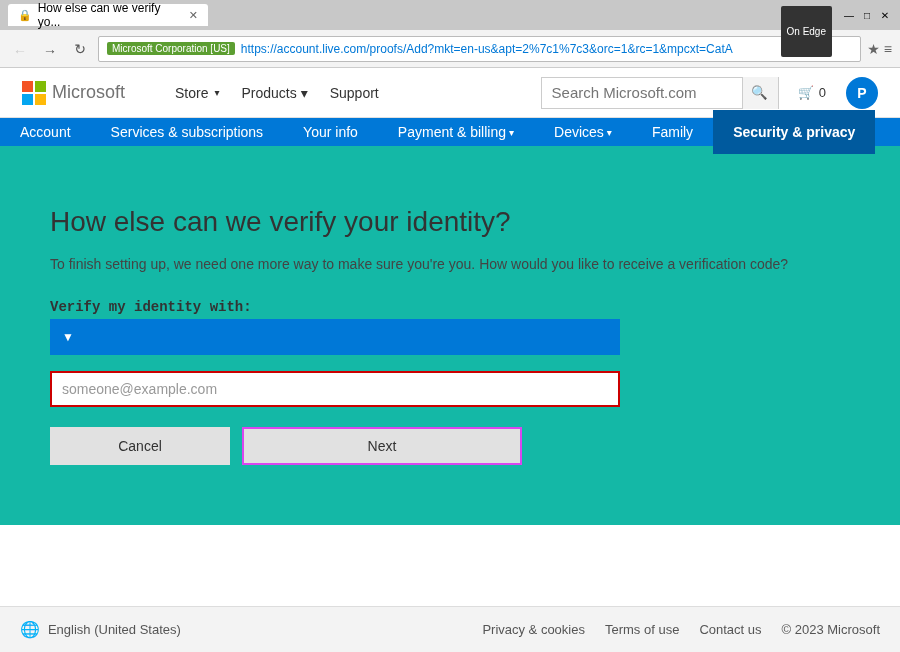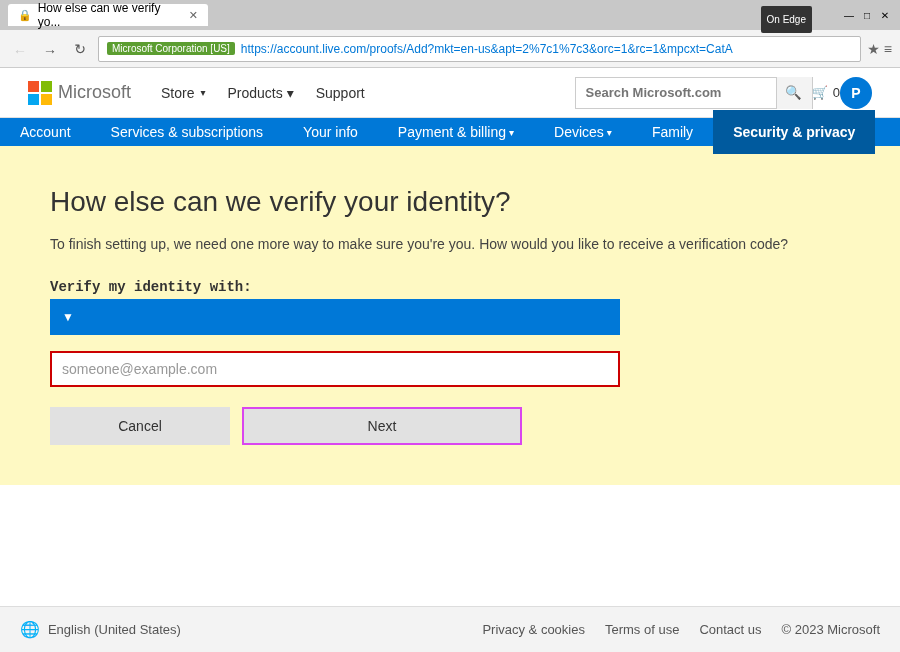--- a/index.html
+++ b/index.html
@@ -4,53 +4,53 @@
   <style>
     * { margin: 0; padding: 0; box-sizing: border-box; }
     body { font-family: 'Segoe UI', Arial, sans-serif; font-size: 14px; background: #fff; width: 900px; height: 652px; overflow: hidden; position: relative; }
 
     
     .window-chrome { background: #c8c8c8; height: 30px; display: flex; align-items: center; justify-content: space-between; padding: 0 8px; }
     .window-tab { background: #fff; height: 22px; display: flex; align-items: center; padding: 0 10px; border-radius: 3px 3px 0 0; font-size: 12px; gap: 6px; max-width: 200px; }
     .window-tab-close { font-size: 11px; color: #666; cursor: pointer; }
     .window-controls { display: flex; gap: 4px; }
     .window-controls span { width: 14px; height: 14px; display: flex; align-items: center; justify-content: center; font-size: 10px; cursor: pointer; }
-    .on-edge-badge { background: #333; color: #fff; font-size: 10px; padding: 8px 6px; border-radius: 2px; position: absolute; right: 88px; top: 6px; }
+    .on-edge-badge { background: #333; color: #fff; font-size: 10px; padding: 20px 6px; border-radius: 2px; position: absolute; right: 68px; top: 6px; }
 
     
     .address-bar { background: #f3f3f3; height: 38px; display: flex; align-items: center; padding: 0 8px; gap: 6px; border-bottom: 1px solid #ccc; }
     .nav-btn { width: 24px; height: 24px; display: flex; align-items: center; justify-content: center; font-size: 14px; color: #555; cursor: pointer; border: none; background: none; }
     .nav-btn.disabled { color: #ccc; cursor: default; }
     .address-input { flex: 1; height: 26px; border: 1px solid #bbb; border-radius: 2px; padding: 0 8px; font-size: 12px; display: flex; align-items: center; background: #fff; gap: 6px; text-align: right; }
     .ssl-badge { background: #5c9e31; color: #fff; font-size: 10px; padding: 1px 5px; border-radius: 2px; white-space: nowrap; }
     .address-text { color: #0078d7; font-size: 12px; overflow: hidden; text-overflow: ellipsis; white-space: nowrap; }
     .address-icons { display: flex; gap: 4px; }
     .addr-icon { font-size: 14px; color: #666; cursor: pointer; }
 
     
-    .top-nav { background: #fff; height: 50px; display: flex; align-items: center; padding: 0 28px; border-bottom: 1px solid #e0e0e0; }
+    .top-nav { background: #fff; height: 50px; display: flex; align-items: center; padding: 0 22px; gap: 20px; border-bottom: 1px solid #e0e0e0; }
     .ms-logo { display: flex; align-items: center; gap: 6px; }
     .ms-logo-icon { width: 24px; height: 24px; display: grid; grid-template-columns: 1fr 1fr; gap: 2px; }
     .ms-logo-icon div { width: 11px; height: 11px; }
     .ms-logo-text { font-size: 18px; color: #737373; font-weight: 300; }
     .top-nav-links { display: flex; gap: 2px; margin-left: 20px; }
     .top-nav-link { font-size: 14px; color: #333; padding: 4px 10px; cursor: pointer; display: flex; align-items: center; gap: 3px; }
     .search-box { display: flex; align-items: center; border: 1px solid #ccc; height: 32px; margin-left: auto; }
-    .search-input { border: none; outline: none; padding: 0 10px; font-size: 13px; width: 200px; height: 100%; font-weight: bold; }
+    .search-input { border: none; outline: none; padding: 0 10px; font-size: 15px; width: 200px; height: 100%; }
     .search-btn { width: 36px; height: 32px; background: #f3f3f3; border: none; border-left: 1px solid #ccc; cursor: pointer; display: flex; align-items: center; justify-content: center; }
     .cart-icon-wrap { display: flex; align-items: center; gap: 4px; font-size: 13px; color: #333; cursor: pointer; }
     .user-avatar { width: 32px; height: 32px; border-radius: 50%; background: #0078d7; display: flex; align-items: center; justify-content: center; color: #fff; font-size: 14px; font-weight: bold; cursor: pointer; }
 
     
     .account-nav { background: #0078d7; height: 28px; display: flex; align-items: center; padding: 0; }
     .account-nav-item { color: #fff; font-size: 14px; padding: 0 20px; height: 44px; display: flex; align-items: center; cursor: pointer; white-space: nowrap; }
     .account-nav-item.highlight { background: #005a9e; font-weight: 600; }
 
     
-    .main-content { padding: 40px 50px; background: #fef9c3; }
+    .main-content { padding: 60px 50px; background: #14b8a6; }
     .page-title { font-size: 28px; font-weight: 300; color: #333; margin-bottom: 16px; }
     .page-desc { font-size: 14px; color: #444; margin-bottom: 24px; line-height: 1.5; }
     .verify-label { font-size: 14px; font-weight: 600; color: #333; margin-bottom: 4px; font-family: Liberation Mono, monospace; }
     .dropdown-wrap { position: relative; margin-bottom: 16px; }
     .dropdown { width: 570px; height: 36px; background: #0078d7; color: #fff; border: none; font-size: 14px; padding: 0 12px; cursor: pointer; display: flex; align-items: center; justify-content: space-between; }
     .dropdown-arrow { font-size: 12px; }
     .email-input-wrap { position: relative; margin-bottom: 20px; }
     .email-input { width: 570px; height: 36px; border: 2px solid #c00; outline: none; padding: 0 10px; font-size: 14px; color: #999; }
     .email-input::placeholder { color: #999; }
     .btn-row { display: flex; gap: 12px; }

